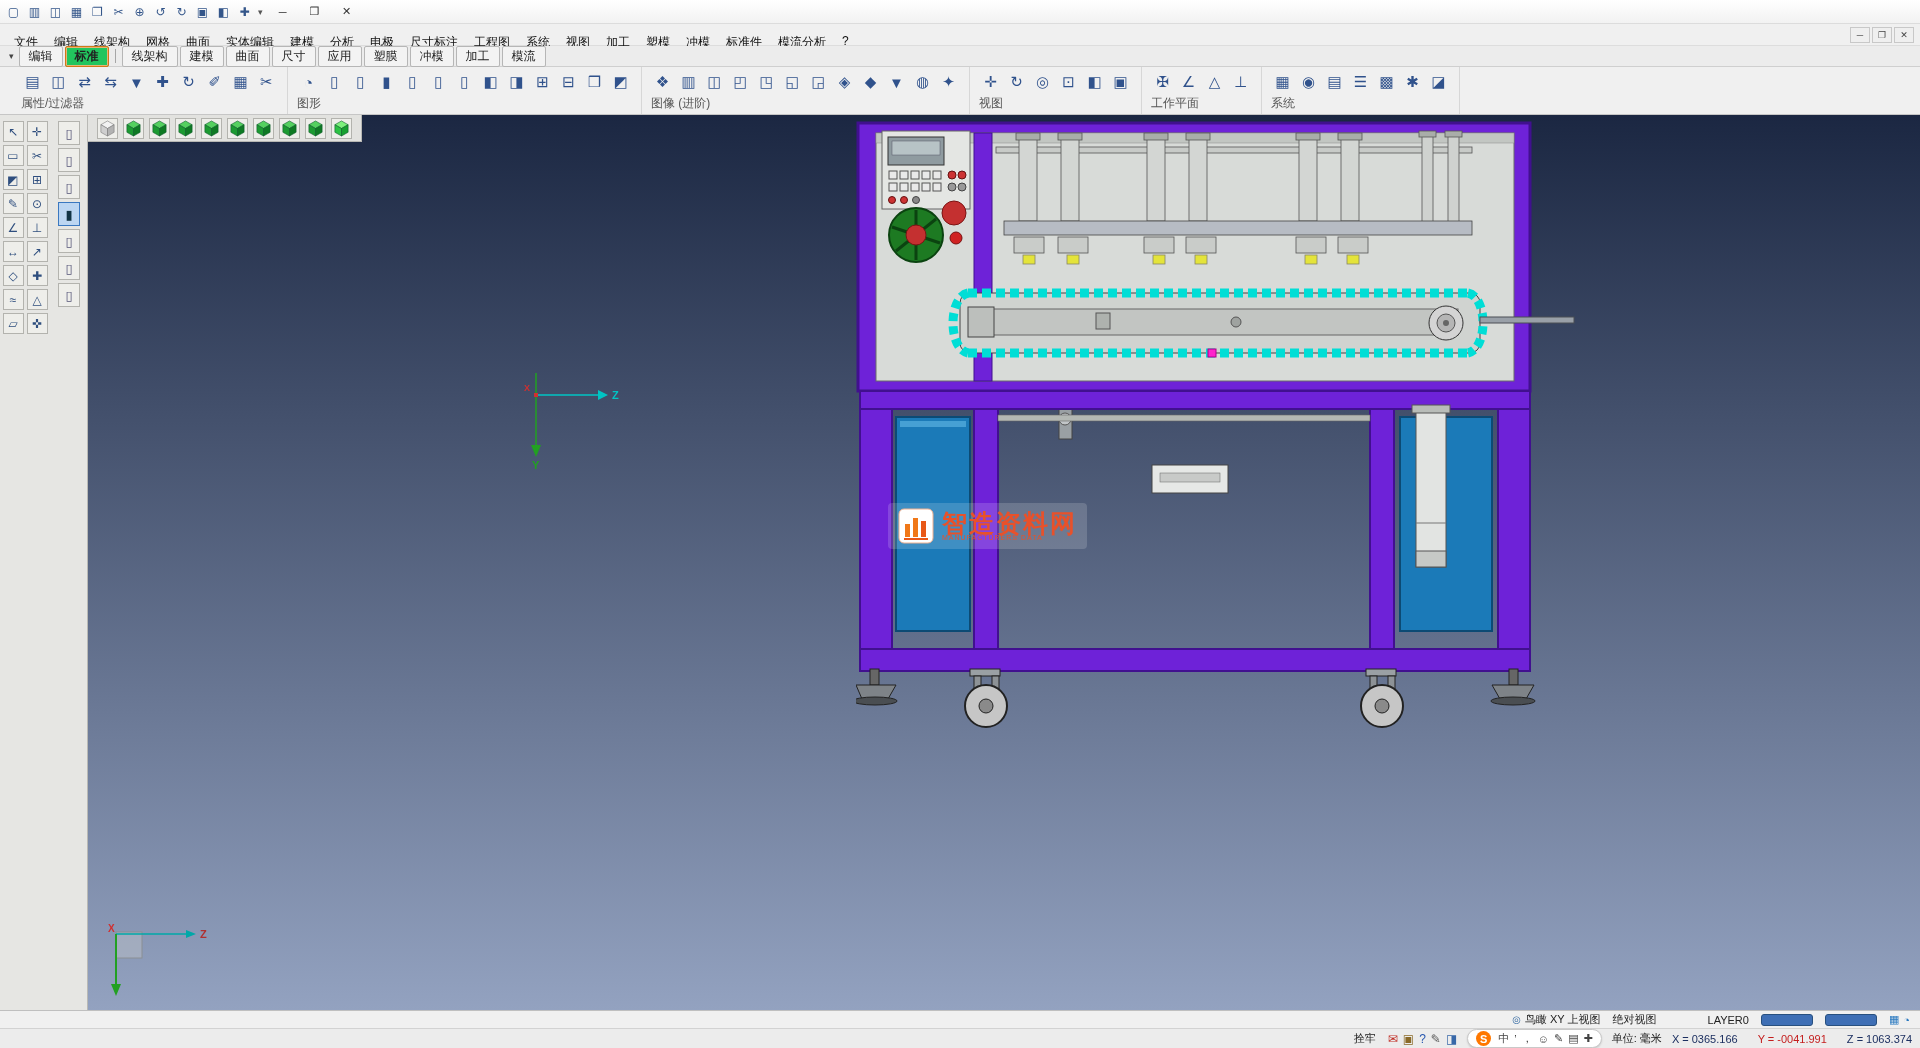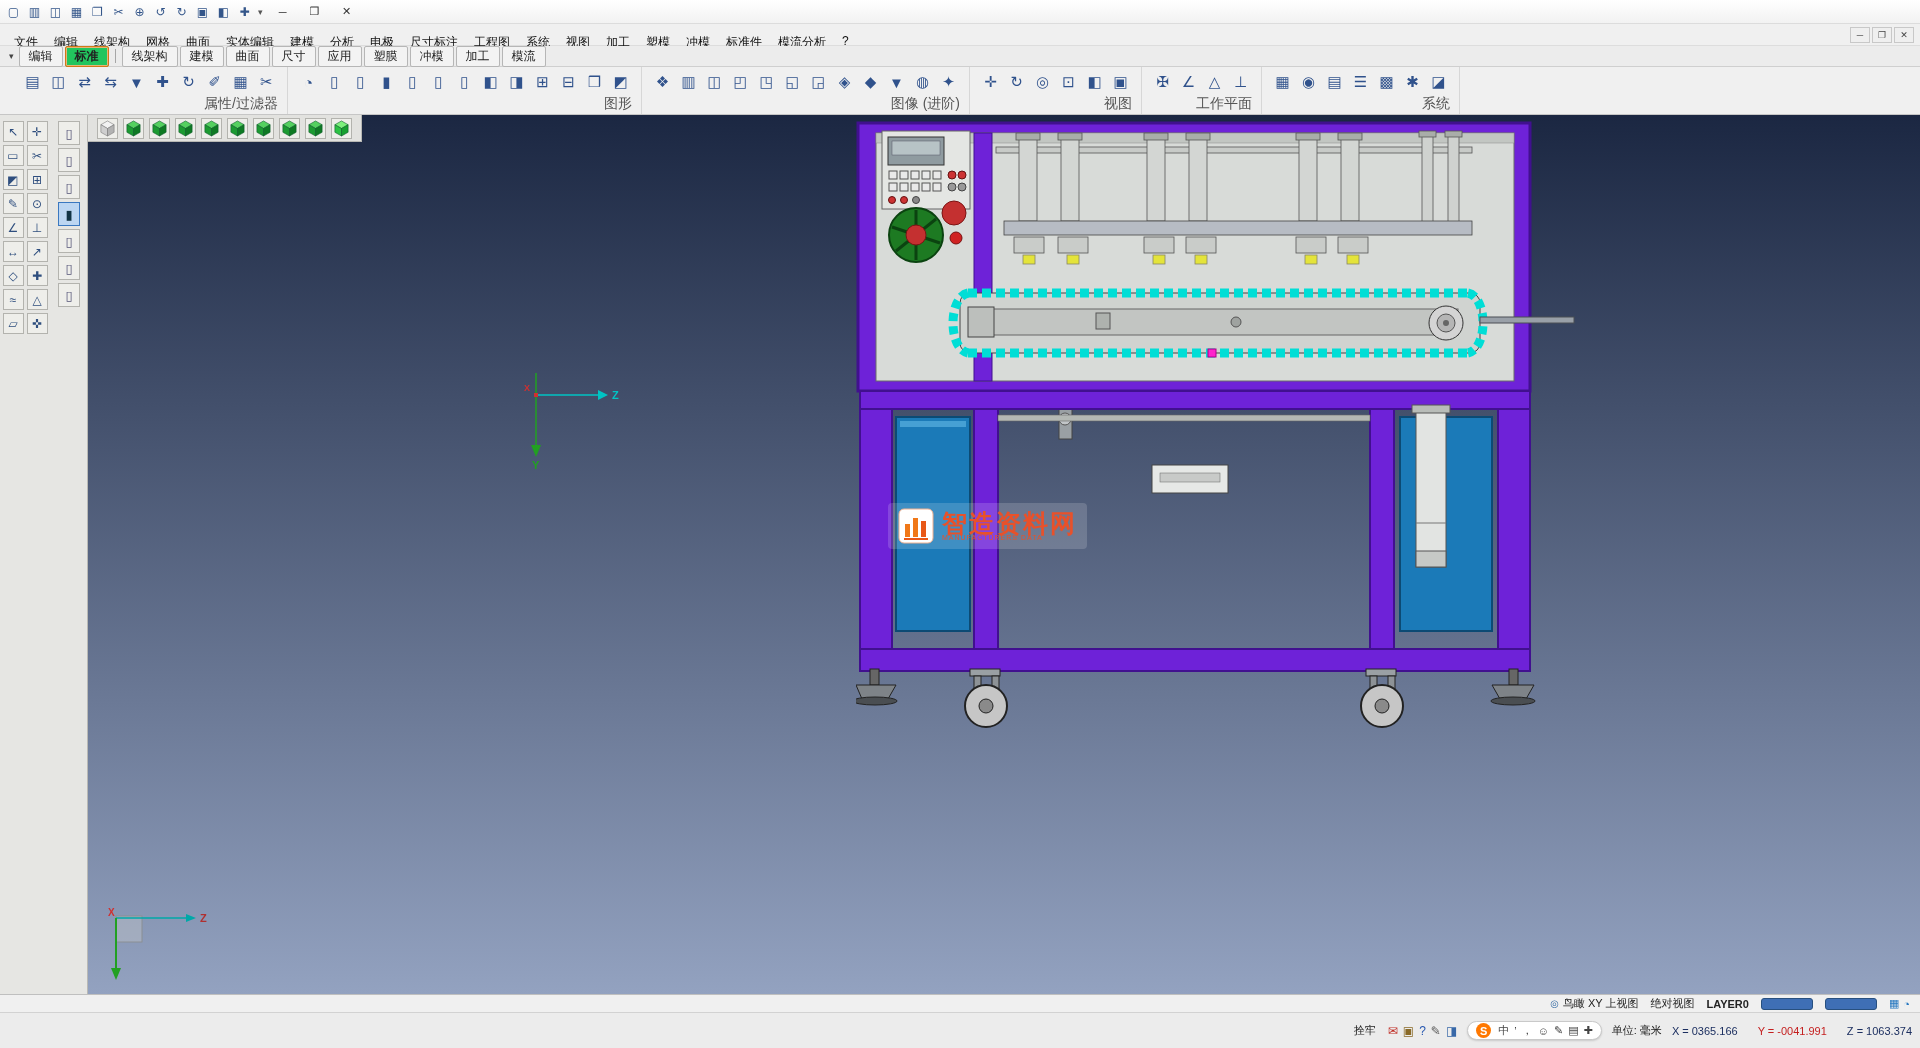--- a/index.html
+++ b/index.html
@@ -28,21 +28,21 @@
   .tabs-a,.tabs-b{display:flex;gap:2px;align-items:center;}
   .tab{padding:1px 9px;border:1px solid #b6b6b6;background:#f3f3f3;border-radius:2px;color:#222;}
   .tab.selected{background:#22c55e;border-color:#d07818;box-shadow:inset 0 0 0 1px #e8b273;font-weight:bold;}
   .tab-sep{width:1px;height:14px;background:#a6a6a6;margin:0 6px;}
 
   
   .toolbar{height:48px;background:#f0f0f0;display:flex;border-bottom:1px solid #c6c6c6;padding-left:12px;}
   .tb-group{display:flex;flex-direction:column;justify-content:space-between;padding:3px 9px 1px;border-right:1px solid #d7d7d7;}
   .tb-icons{display:flex;gap:3px;align-items:center;}
   .tb-icon{width:23px;height:24px;display:flex;align-items:center;justify-content:center;font-size:15px;color:#30528c;border:1px solid transparent;background:transparent;}
-  .tb-label{font-size:14px;color:#555;text-align:right;padding:1px 0;}
+  .tb-label{font-size:12px;color:#555;text-align:left;padding:1px 0;}
 
   
   .main{flex:1;display:flex;min-height:0;}
   .sidebar{width:88px;background:#e6e6e3;display:flex;gap:4px;padding-top:6px;border-right:1px solid #b9b9b5;}
   .side-col1{width:50px;display:grid;grid-template-columns:21px 21px;gap:3px;justify-content:center;align-content:start;}
   .side-icon{width:21px;height:21px;background:#eeeeea;border:1px solid #b3b3ae;display:flex;align-items:center;justify-content:center;font-size:12px;color:#2e4e7e;}
   .side-col2{width:30px;display:flex;flex-direction:column;gap:3px;align-items:center;}
   .layer-icon{width:22px;height:24px;background:#eeeeea;border:1px solid #b3b3ae;display:flex;align-items:center;justify-content:center;font-size:13px;color:#557;}
   .layer-icon.selected{background:#bcd6f2;border-color:#3a78c0;color:#134;}
 
@@ -62,25 +62,25 @@
   .ucs{position:absolute;left:20px;bottom:8px;}
 
   .watermark{position:absolute;left:800px;top:388px;display:flex;gap:8px;align-items:center;background:rgba(255,255,255,0.16);padding:5px 10px;border-radius:4px;}
   .wm-title{font-size:25px;font-weight:bold;color:#e8512a;letter-spacing:2px;line-height:22px;}
   .wm-sub{font-size:7px;color:#e8512a;letter-spacing:1px;}
 
   
   .status1{height:18px;background:#f0f0f0;border-top:1px solid #bfbfbf;display:flex;align-items:center;justify-content:flex-end;font-size:11px;color:#222;gap:12px;padding-right:10px;}
   .s1-item{display:flex;align-items:center;gap:4px;}
   .view-icon-sm{color:#3a6ea5;font-size:10px;}
-  .layer-name{font-weight:bold;}
+  .layer-name{font-weight:normal;margin-left:39px;}
   .chip{width:52px;height:12px;background:#3f6fb5;border:1px solid #28507f;border-radius:3px;}
   .st-mini{font-size:11px;}
 
-  .status2{height:36px;background:#ececec;border-top:1px solid #d2d2d2;display:flex;align-items:center;font-size:11px;color:#222;gap:10px;padding-right:8px;}
+  .status2{height:20px;background:#ececec;border-top:1px solid #d2d2d2;display:flex;align-items:center;font-size:11px;color:#222;gap:10px;padding-right:8px;}
   .spacer{flex:1;}
   .lock-label{padding:0 2px;}
   .st-icons{display:flex;gap:5px;align-items:center;}
   .st-icon{font-size:12px;}
   .ime{display:flex;align-items:center;background:#fff;border:1px solid #c9c9c9;border-radius:10px;padding:1px 8px;gap:7px;box-shadow:0 1px 2px rgba(0,0,0,0.15);}
   .ime-s{width:15px;height:15px;background:#ff7800;color:#fff;border-radius:50%;font-weight:bold;font-size:11px;display:flex;align-items:center;justify-content:center;}
   .ime-item{font-size:11px;color:#444;}
   .units{color:#222;}
   .coords{display:flex;gap:20px;}
   .c-x,.c-z{color:#1c2f60;} .c-y{color:#c41e1e;}

